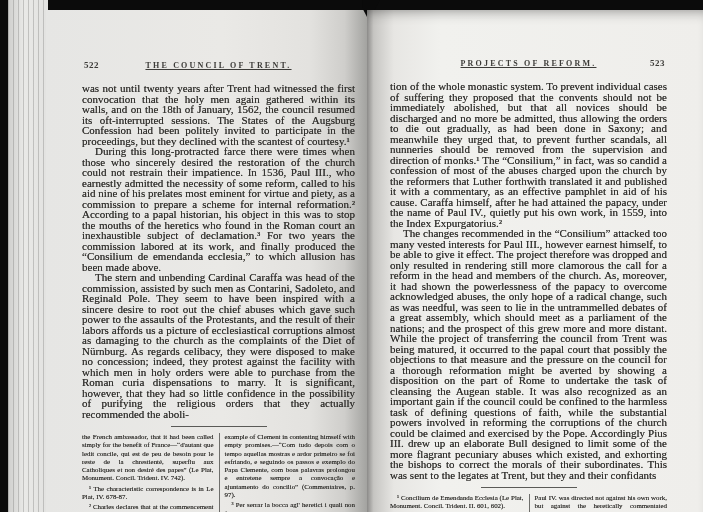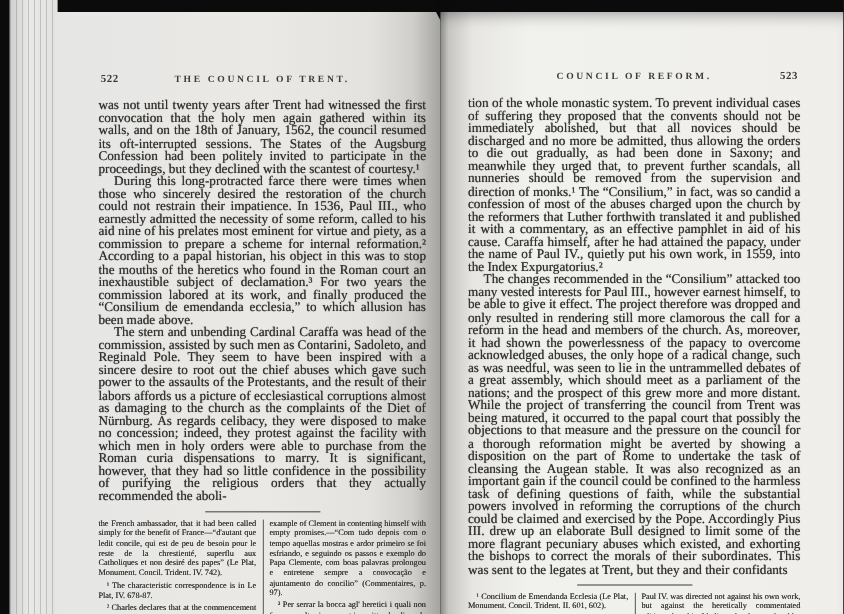--- a/index.html
+++ b/index.html
@@ -32,21 +32,21 @@
     position:absolute;left:354px;top:0;width:26px;height:21px;background:#0a0a0a;
     clip-path:polygon(32% 0,100% 0,58% 100%,32% 38%);
   }
   .pagehead{
     position:relative;height:13px;font-size:8px;letter-spacing:2.2px;
     font-weight:bold;color:#3c3b38;white-space:nowrap;
   }
   .pagenum{position:absolute;top:0;font-size:9px;letter-spacing:.5px;}
   .pagenum.pn-left{left:2px;}
   .pagenum.pn-right{right:2px;padding-left:32px;}
-  .runhead{position:absolute;left:0;right:0;text-align:center;top:1px;}
+  .runhead{position:absolute;left:0;right:0;text-align:center;top:1px;text-decoration:underline;}
   .bodytext{margin-top:10px;font-size:11px;line-height:10.5px;text-align:justify;
     text-shadow:0 0 .6px rgba(52,51,48,.85);}
   .bodytext p{margin:0;text-indent:13px;}
   .bodytext p:first-child{text-indent:0;}
   .fnsep{width:96px;height:1px;background:#5a5a57;margin:7px auto 6px;}
   .footnotes{display:flex;align-items:stretch;font-size:6.9px;line-height:8.3px;
     text-align:justify;text-shadow:0 0 .5px rgba(52,51,48,.8);}
   .fncol{flex:1 1 50%;box-sizing:border-box;}
   .fncol.c1{padding-right:5px;}
   .fncol.c2{border-left:1px solid #6e6e6b;padding-left:5px;}
@@ -83,21 +83,21 @@
           <p>example of Clement in contenting himself with empty promises.—“Com tudo depois com o tempo aquellas mostras e ardor primeiro se foi esfriando, e seguindo os passos e exemplo do Papa Clemente, com boas palavras prolongou e entretene sempre a convocação e ajuntamento do concilio” (Commentaires, p. 97).</p>
           <p>³ Per serrar la bocca agl' heretici i quali non facevano altro in voce et in scritto che dir male della corte di Roma.—Carraciolo, Vita di Paolo IV. MS. Br. Mus. (Young, Life and Times of Aonio Paleario, I. 261).</p>
         </div>
     </div>
   </div>
 
   <div class="gutter-wedge"></div>
 
   <div class="page page-right">
     <div class="pagehead">
-      <span class="runhead">COUNCIL OF REFORM.</span>
+      <span class="runhead">PROJECTS OF REFORM.</span>
       <span class="pagenum pn-right">523</span>
     </div>
     <div class="bodytext">
         <p>tion of the whole monastic system.  To prevent individual cases of suffering they proposed that the convents should not be immediately abolished, but that all novices should be discharged and no more be admitted, thus allowing the orders to die out gradually, as had been done in Saxony; and meanwhile they urged that, to prevent further scandals, all nunneries should be removed from the supervision and direction of monks.¹  The “Consilium,” in fact, was so candid a confession of most of the abuses charged upon the church by the reformers that Luther forthwith translated it and published it with a commentary, as an effective pamphlet in aid of his cause.  Caraffa himself, after he had attained the papacy, under the name of Paul IV., quietly put his own work, in 1559, into the Index Expurgatorius.²</p>
         <p>The changes recommended in the “Consilium” attacked too many vested interests for Paul III., however earnest himself, to be able to give it effect.  The project therefore was dropped and only resulted in rendering still more clamorous the call for a reform in the head and members of the church.  As, moreover, it had shown the powerlessness of the papacy to overcome acknowledged abuses, the only hope of a radical change, such as was needful, was seen to lie in the untrammelled debates of a great assembly, which should meet as a parliament of the nations; and the prospect of this grew more and more distant.  While the project of transferring the council from Trent was being matured, it occurred to the papal court that possibly the objections to that measure and the pressure on the council for a thorough reformation might be averted by showing a disposition on the part of Rome to undertake the task of cleansing the Augean stable.  It was also recognized as an important gain if the council could be confined to the harmless task of defining questions of faith, while the substantial powers involved in reforming the corruptions of the church could be claimed and exercised by the Pope.  Accordingly Pius III. drew up an elaborate Bull designed to limit some of the more flagrant pecuniary abuses which existed, and exhorting the bishops to correct the morals of their subordinates. This was sent to the legates at Trent, but they and their confidants</p>
       </div>
     <div class="fnsep"></div>
     <div class="footnotes">
       <div class="fncol c1">
           <p>¹ Concilium de Emendanda Ecclesia (Le Plat, Monument. Concil. Trident. II. 601, 602).</p>

